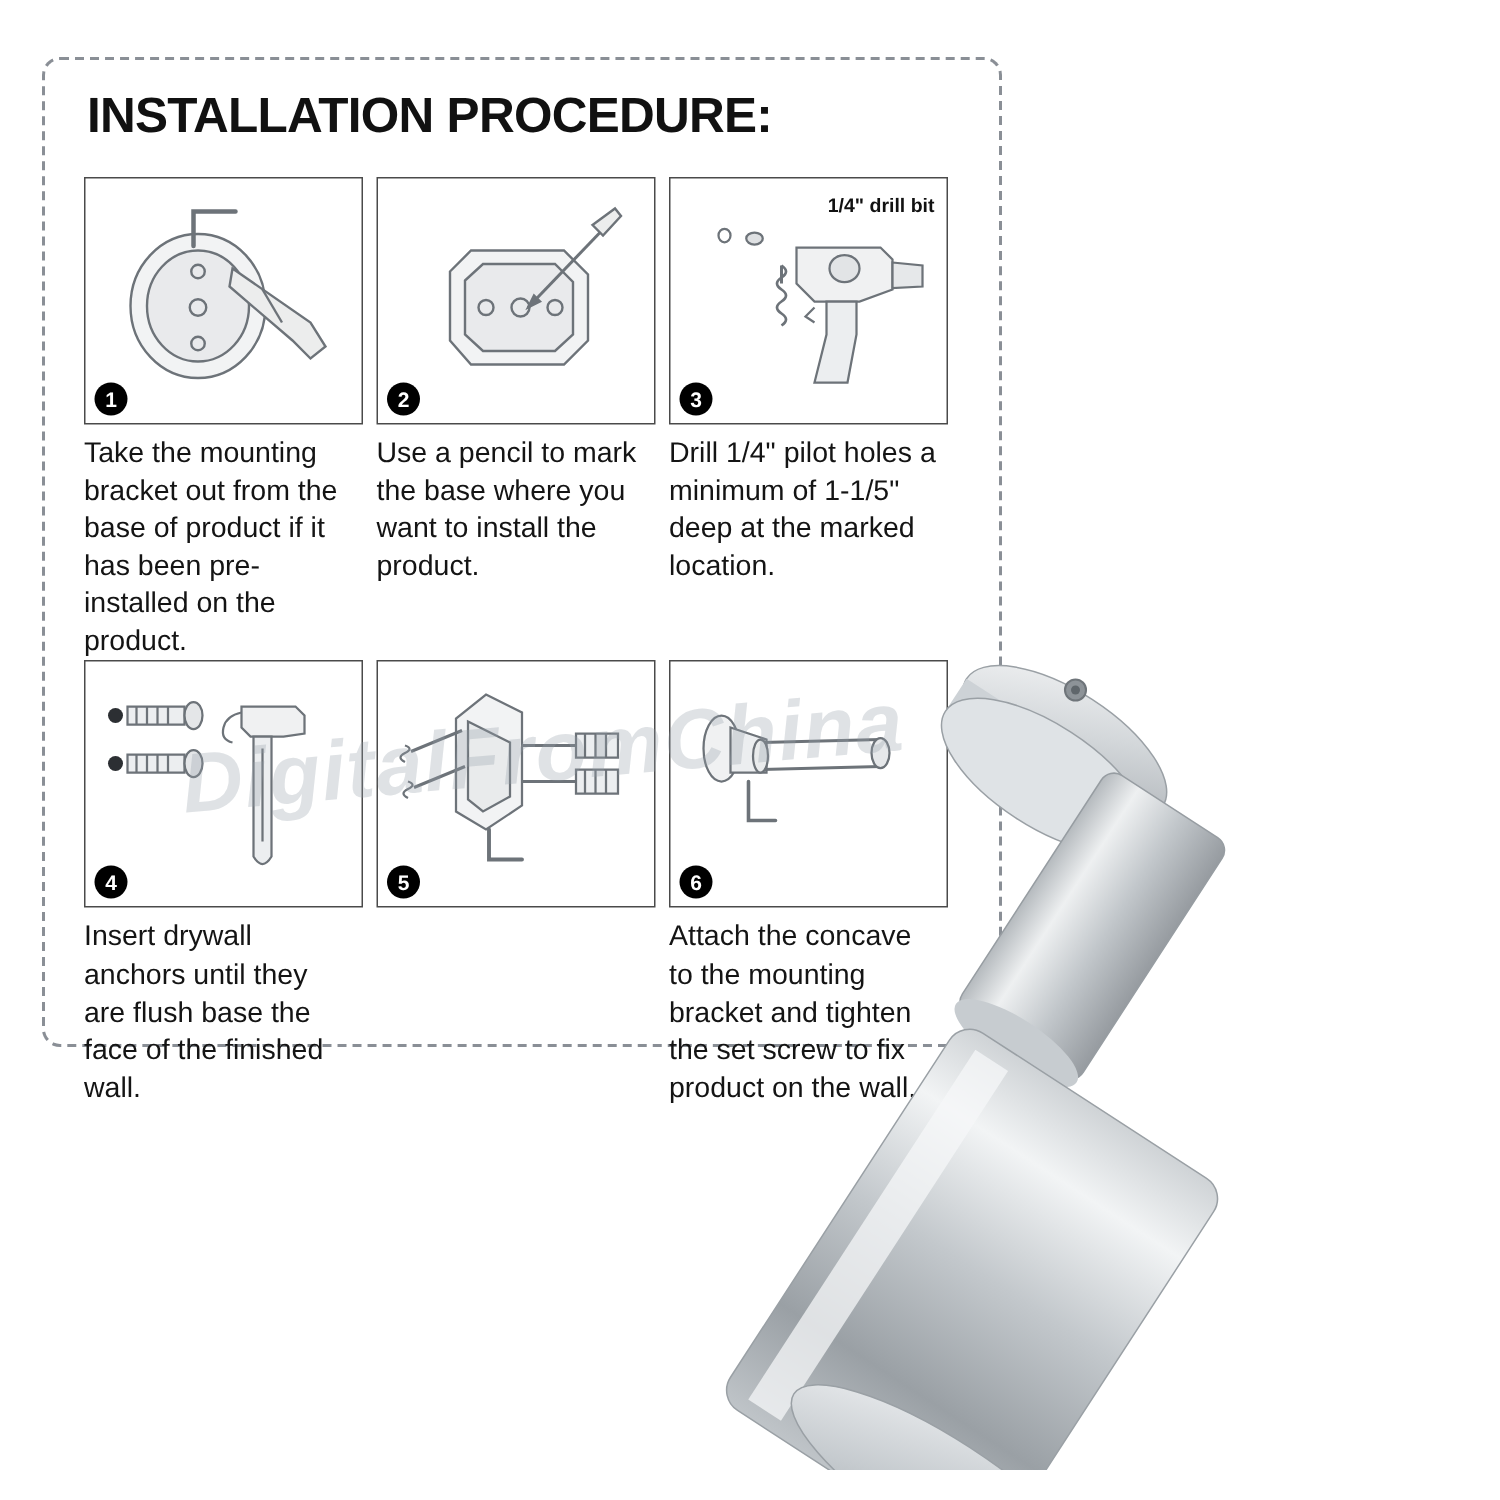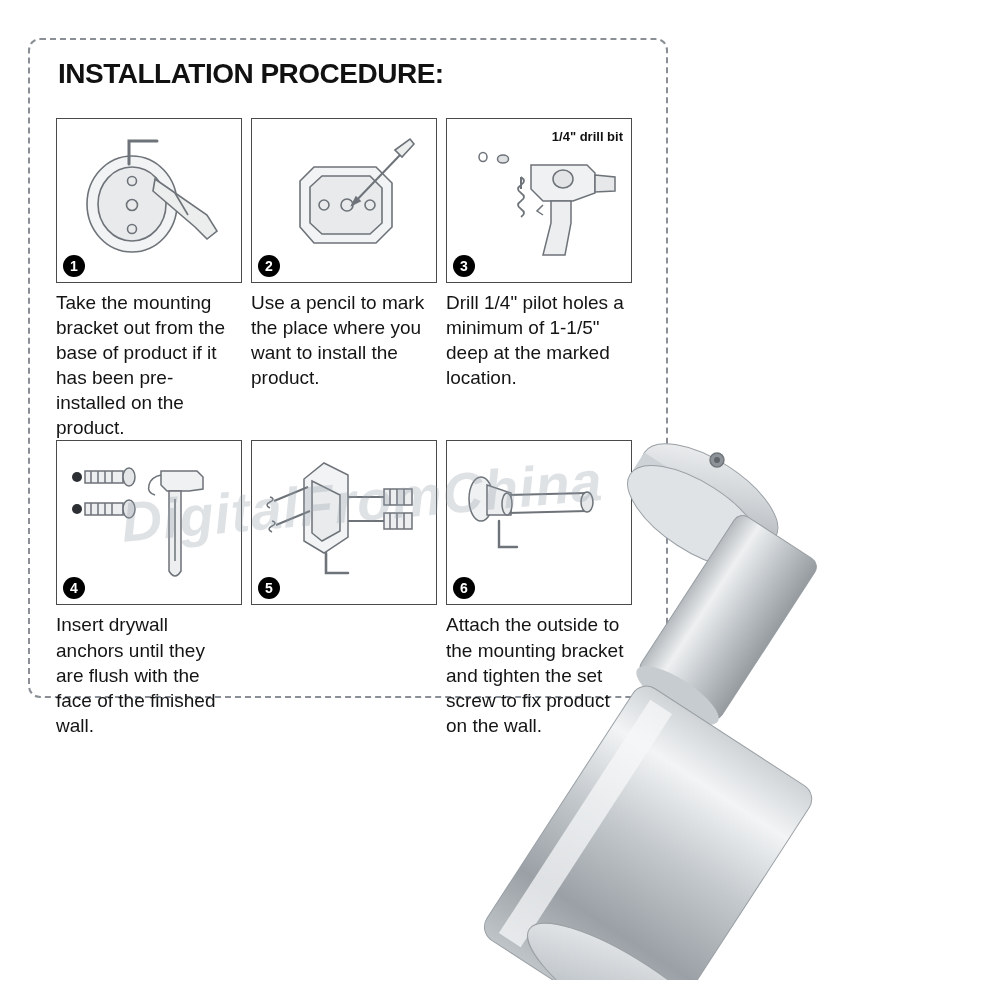--- a/index.html
+++ b/index.html
@@ -26,21 +26,21 @@
     border: 2px dashed #8a8f96;
     border-radius: 12px;
     box-sizing: border-box;
     background: #ffffff;
   }
 
   #panel-title {
     position: absolute;
     left: 28px;
     top: 18px;
-    font-size: 28px;
+    font-size: 33px;
     font-weight: bold;
     letter-spacing: -0.5px;
     color: #111111;
     white-space: nowrap;
   }
 
   .steps-grid {
     position: absolute;
     left: 26px;
     top: 78px;
@@ -161,21 +161,21 @@
             <circle cx="72" cy="86" r="5"></circle>
             <circle cx="95" cy="86" r="6"></circle>
             <circle cx="118" cy="86" r="5"></circle>
             <path d="M100 86 L148 36" stroke-width="2"></path>
             <path d="M143 31 L158 20 L162 25 L150 38 Z" fill="#eceded"></path>
             <path d="M100 86 L108 82 L104 78 Z" fill="#6d7379"></path>
           </g>
         </svg>
         <div class="step-num">2</div>
       </div>
-      <div class="step-caption">Use a pencil to mark the place where you want to install the product.</div>
+      <div class="step-caption">Use a pencil to mark the base where you want to install the product.</div>
     </div>
 
     <div class="step row1">
       <div class="step-figure">
         <div class="drill-label">1/4" drill bit</div>
         <svg width="186" height="165" viewBox="0 0 186 165">
           <g fill="none" stroke="#6d7379" stroke-width="1.5">
             <ellipse cx="36" cy="38" rx="4" ry="4.5" fill="#fff"></ellipse>
             <ellipse cx="56" cy="40" rx="5.5" ry="4" fill="#dfe1e3"></ellipse>
             <path d="M74 58 L74 70" stroke-width="2"></path>
@@ -205,21 +205,21 @@
             <path d="M34 62 L34 74 M41 62 L41 74 M48 62 L48 74 M55 62 L55 74"></path>
             <ellipse cx="72" cy="68" rx="6" ry="9" fill="#e4e6e8"></ellipse>
             <path d="M104 30 L140 30 L146 36 L146 48 L132 50 L110 50 L104 44 Z" fill="#f0f1f2"></path>
             <path d="M112 50 L112 130 q6 10 12 0 L124 50 Z" fill="#eceef0"></path>
             <path d="M118 58 L118 120"></path>
             <path d="M104 34 q-10 2 -12 10 q-2 8 6 10"></path>
           </g>
         </svg>
         <div class="step-num">4</div>
       </div>
-      <div class="step-caption">Insert drywall anchors until they are flush with the face of the finished wall.</div>
+      <div class="step-caption">Insert drywall anchors until they are flush base the face of the finished wall.</div>
     </div>
 
     <div class="step row2">
       <div class="step-figure">
         <svg width="186" height="165" viewBox="0 0 186 165">
           <g fill="none" stroke="#6d7379" stroke-width="1.5">
             <path d="M72 22 L96 34 L96 96 L72 112 L52 100 L52 38 Z" fill="#f2f3f4"></path>
             <path d="M60 40 L88 54 L88 90 L70 100 L60 92 Z" fill="#e9ebec"></path>
             <path d="M56 46 L22 60" stroke-width="2"></path>
             <path d="M18 56 q6 2 0 5 q-6 3 0 6"></path>
@@ -246,21 +246,21 @@
             <path d="M40 44 L64 52 L64 74 L40 74 Z" fill="#eceef0"></path>
             <path d="M60 54 L140 52" stroke-width="2"></path>
             <path d="M60 72 L140 70" stroke-width="2"></path>
             <ellipse cx="140" cy="61" rx="6" ry="10" fill="#e6e8ea"></ellipse>
             <ellipse cx="60" cy="63" rx="5" ry="11" fill="#e9ebec"></ellipse>
             <path d="M52 80 L52 106 L70 106" stroke-width="2.4" stroke-linecap="round"></path>
           </g>
         </svg>
         <div class="step-num">6</div>
       </div>
-      <div class="step-caption">Attach the outside to the mounting bracket and tighten the set screw to fix product on the wall.</div>
+      <div class="step-caption">Attach the concave to the mounting bracket and tighten the set screw to fix product on the wall.</div>
     </div>
 
   </div>
 </div>
 
 <div id="product-photo">
   <svg width="560" height="580" viewBox="0 0 560 580">
     <defs>
       <linearGradient id="barGrad" x1="0" y1="0" x2="0" y2="1">
         <stop offset="0%" stop-color="#cfd3d6"></stop>

